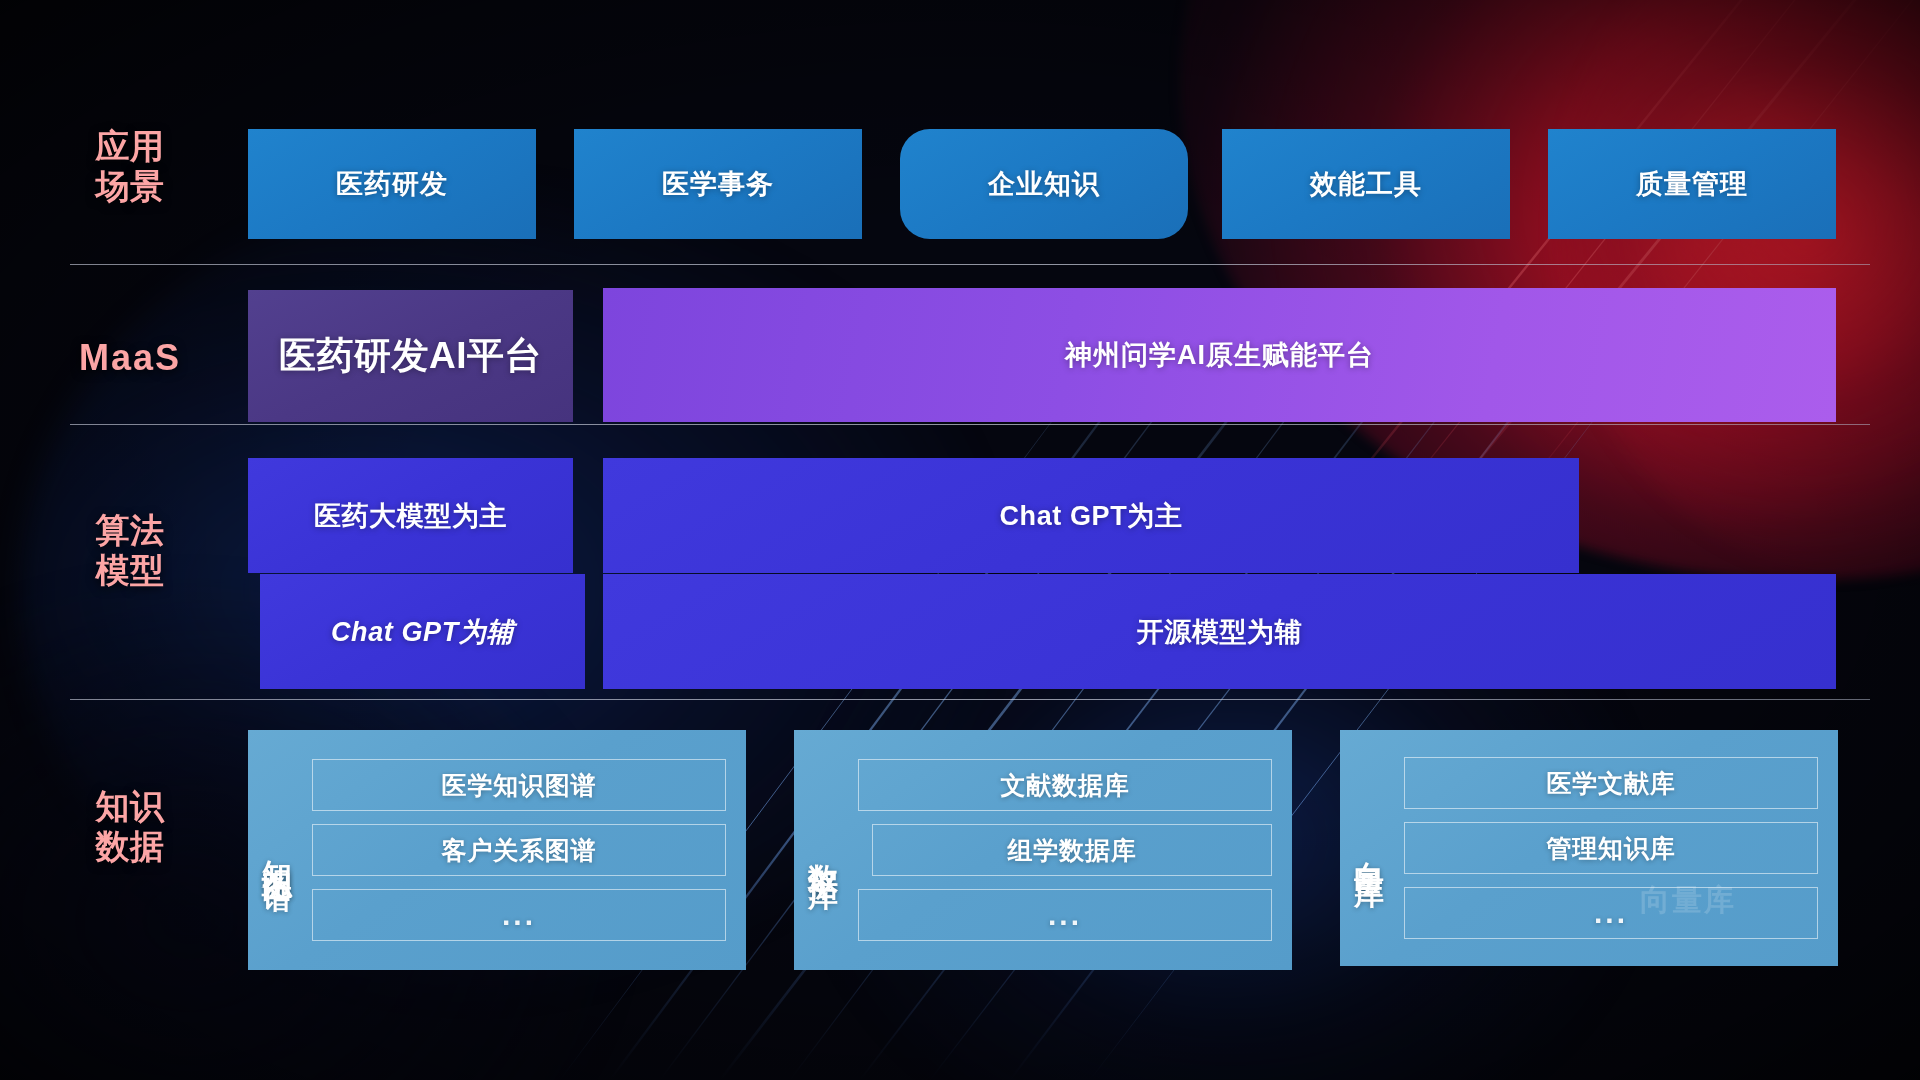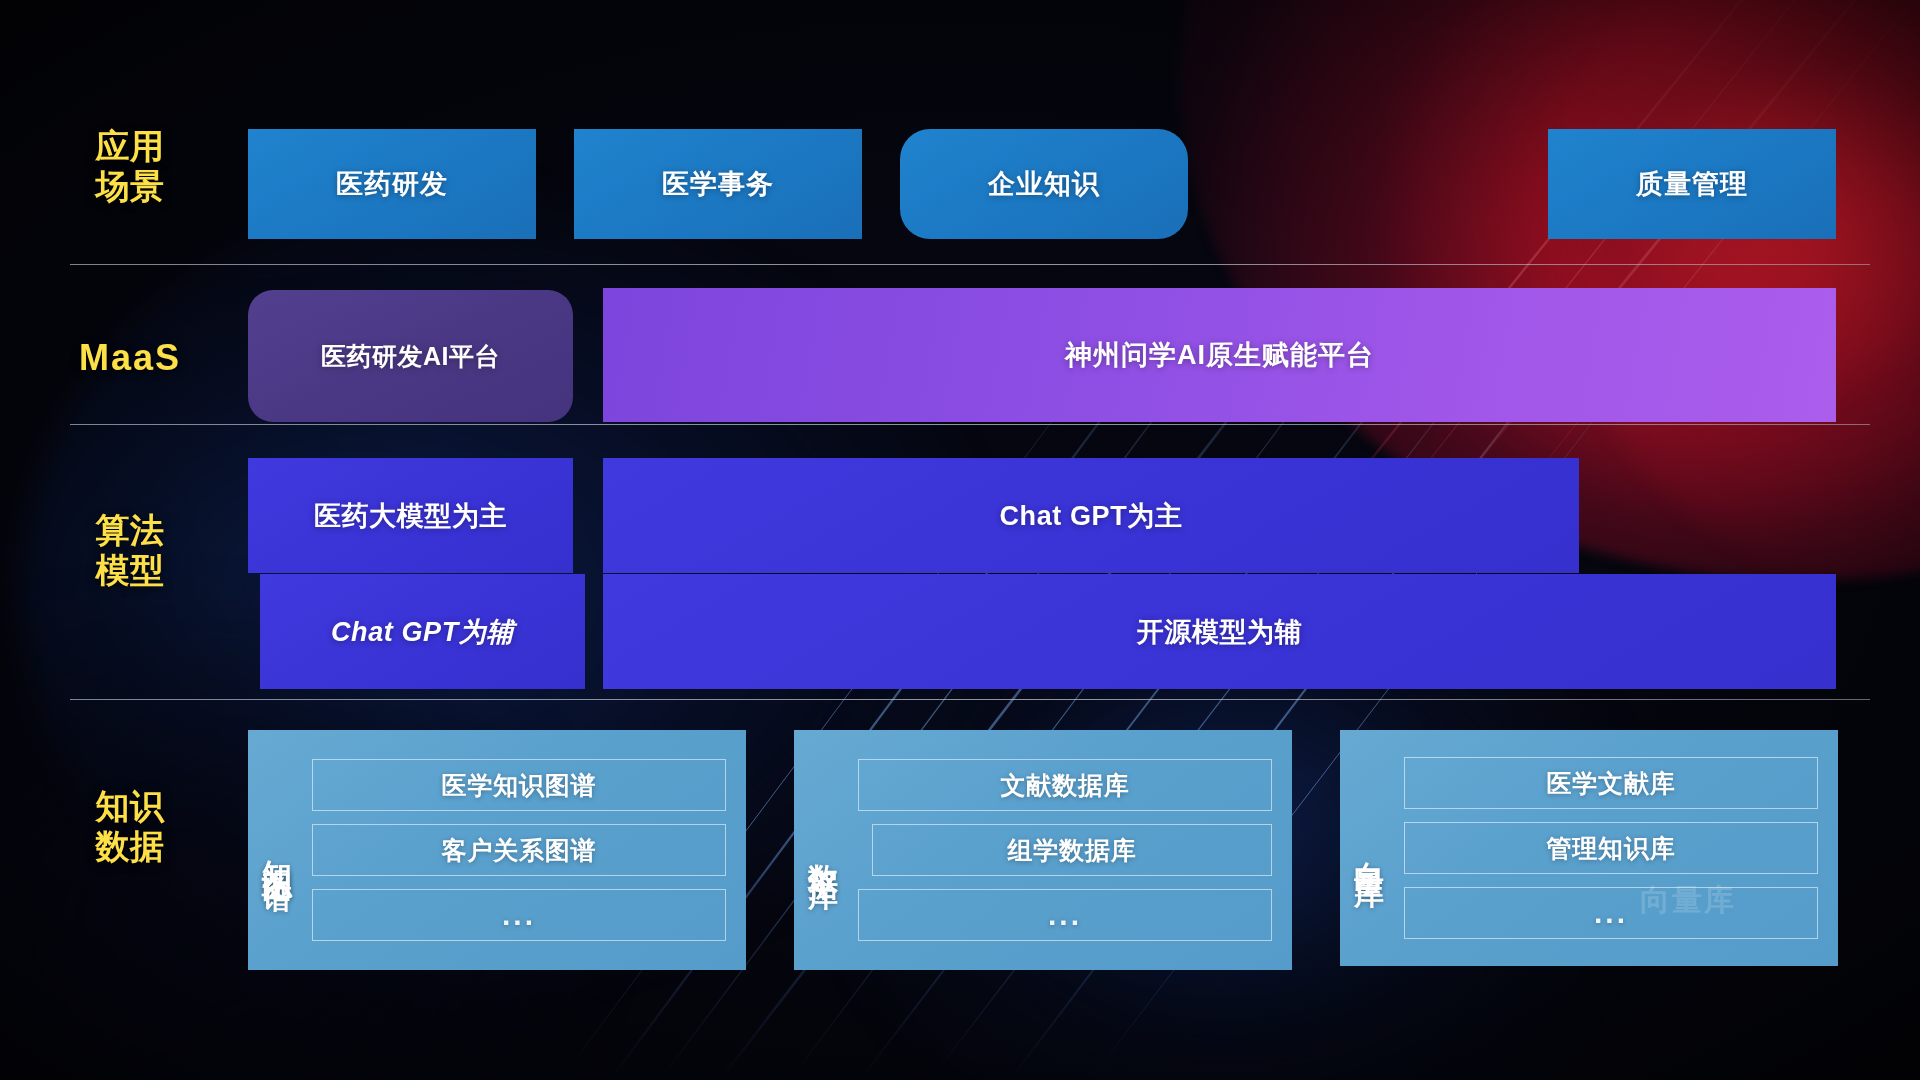--- a/index.html
+++ b/index.html
@@ -58,21 +58,21 @@
   
   .vignette{
     position:absolute;inset:0;
     background:radial-gradient(ellipse at 50% 50%,
       rgba(0,0,0,0) 40%, rgba(0,0,0,.45) 82%, rgba(0,0,0,.72) 100%);
   }
   
   #diagram{position:absolute;left:0;top:0;width:1920px;height:1080px;}
   .rowlabel{
     position:absolute;
-    color:#fde047;
+    color:#fca5a5;
     font-weight:bold;
     letter-spacing:.5px;
     text-align:center;
     line-height:1.18;
     text-shadow:0 2px 10px rgba(0,0,0,.85);
     white-space:pre-line;
   }
   .divider{
     position:absolute;height:1px;
     background:linear-gradient(to right,
@@ -88,21 +88,21 @@
     text-shadow:0 1px 6px rgba(0,0,0,.35);
   }
   
   .app-card{
     background:linear-gradient(150deg,#2083cd 0%,#1c79c4 48%,#1a6fb8 100%);
     font-size:27px;letter-spacing:1px;
   }
   
   .maas-left{
     background:linear-gradient(155deg,#52408f 0%,#4b3885 50%,#46337e 100%);
-    font-size:25px;letter-spacing:.5px;border-radius:25px;
+    font-size:37px;letter-spacing:.5px;
   }
   .maas-right{
     background:linear-gradient(100deg,#7d45dd 0%,#8d4ee4 38%,#a157e9 72%,#ab5dec 100%);
     font-size:27px;letter-spacing:1px;
   }
   
   .algo-card{
     background:linear-gradient(150deg,#4039dd 0%,#3a33d6 50%,#3630cf 100%);
     font-size:27px;letter-spacing:.6px;
   }
@@ -188,20 +188,21 @@
 </div>
 
 <div id="diagram">
 
   <div class="rowlabel" style="left:70px;top:126px;width:120px;font-size:34px;">应用
 场景</div>
 
   <div class="card app-card" style="left:248px;top:129px;width:288px;height:110px;">医药研发</div>
   <div class="card app-card" style="left:574px;top:129px;width:288px;height:110px;">医学事务</div>
   <div class="card app-card" style="left:900px;top:129px;width:288px;height:110px;border-radius:30px;">企业知识</div>
+  <div class="card app-card" style="left:1222px;top:129px;width:288px;height:110px;">效能工具</div>
   <div class="card app-card" style="left:1548px;top:129px;width:288px;height:110px;">质量管理</div>
 
   <div class="divider" style="left:70px;top:264px;width:1800px;"></div>
 
   <div class="rowlabel" style="left:60px;top:337px;width:140px;font-size:36px;letter-spacing:2px;">MaaS</div>
 
   <div class="card maas-left" style="left:248px;top:290px;width:325px;height:132px;">医药研发AI平台</div>
   <div class="card maas-right" style="left:603px;top:288px;width:1233px;height:134px;">神州问学AI原生赋能平台</div>
 
   <div class="divider" style="left:70px;top:424px;width:1800px;"></div>

